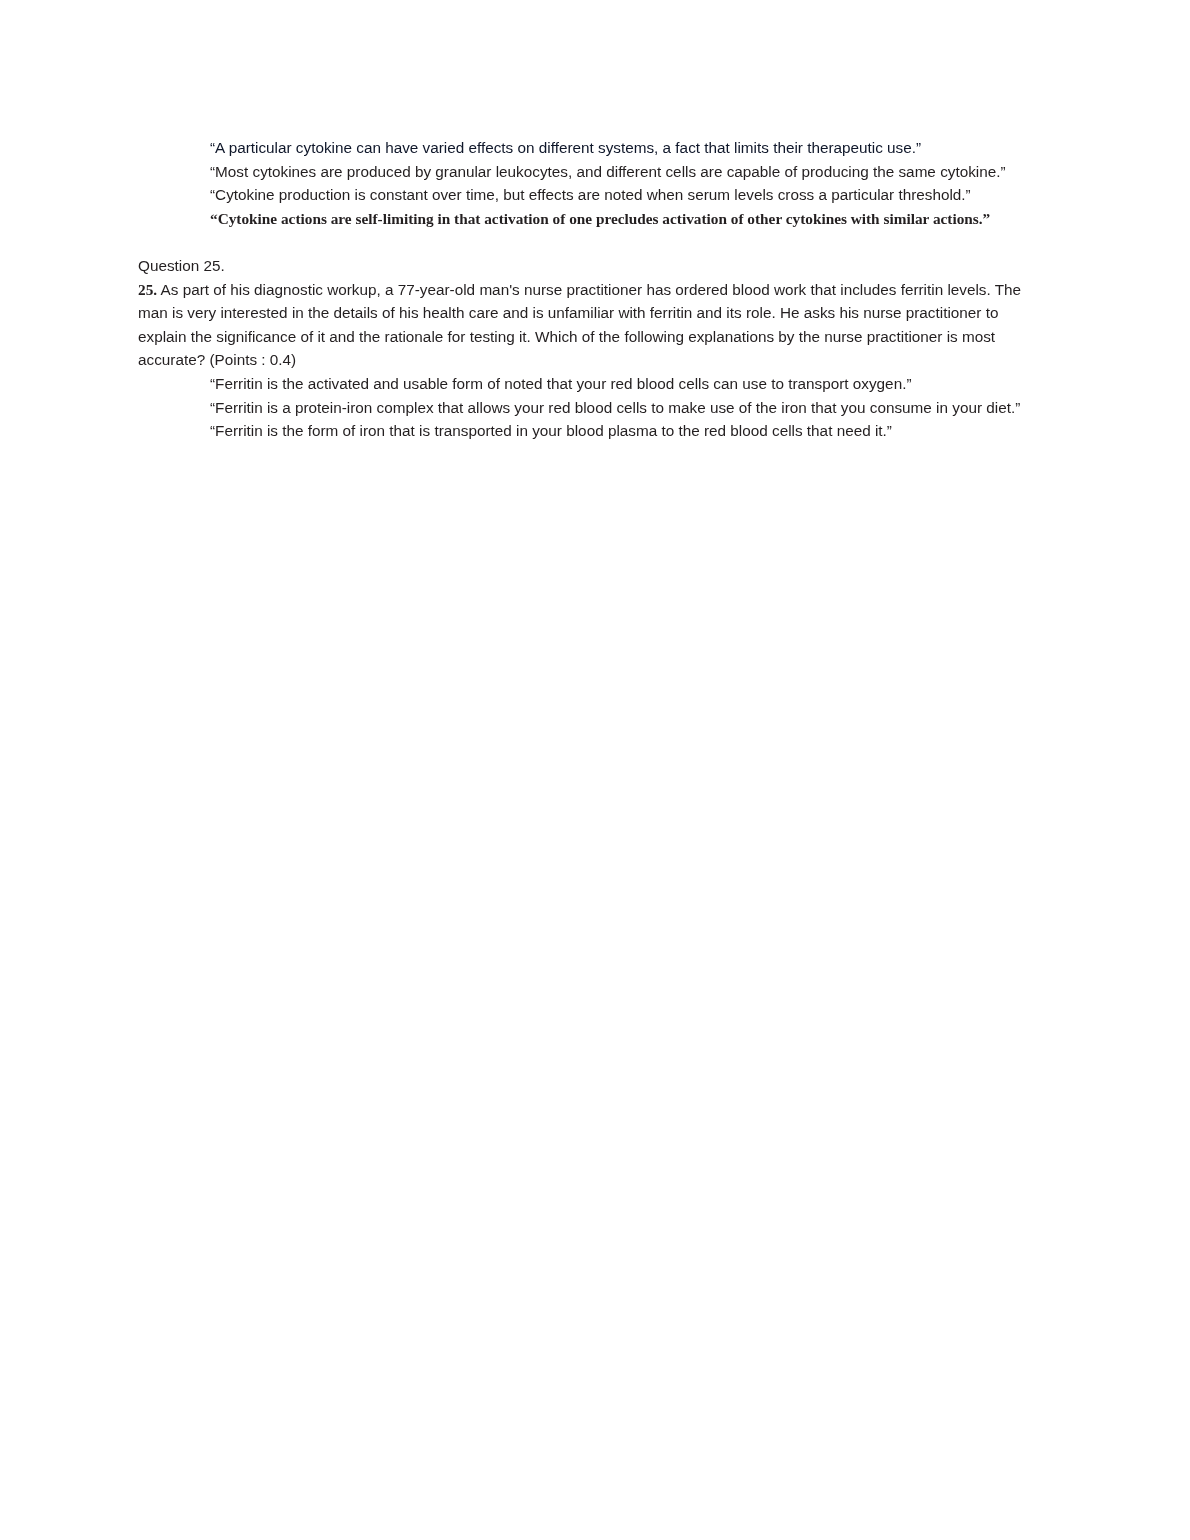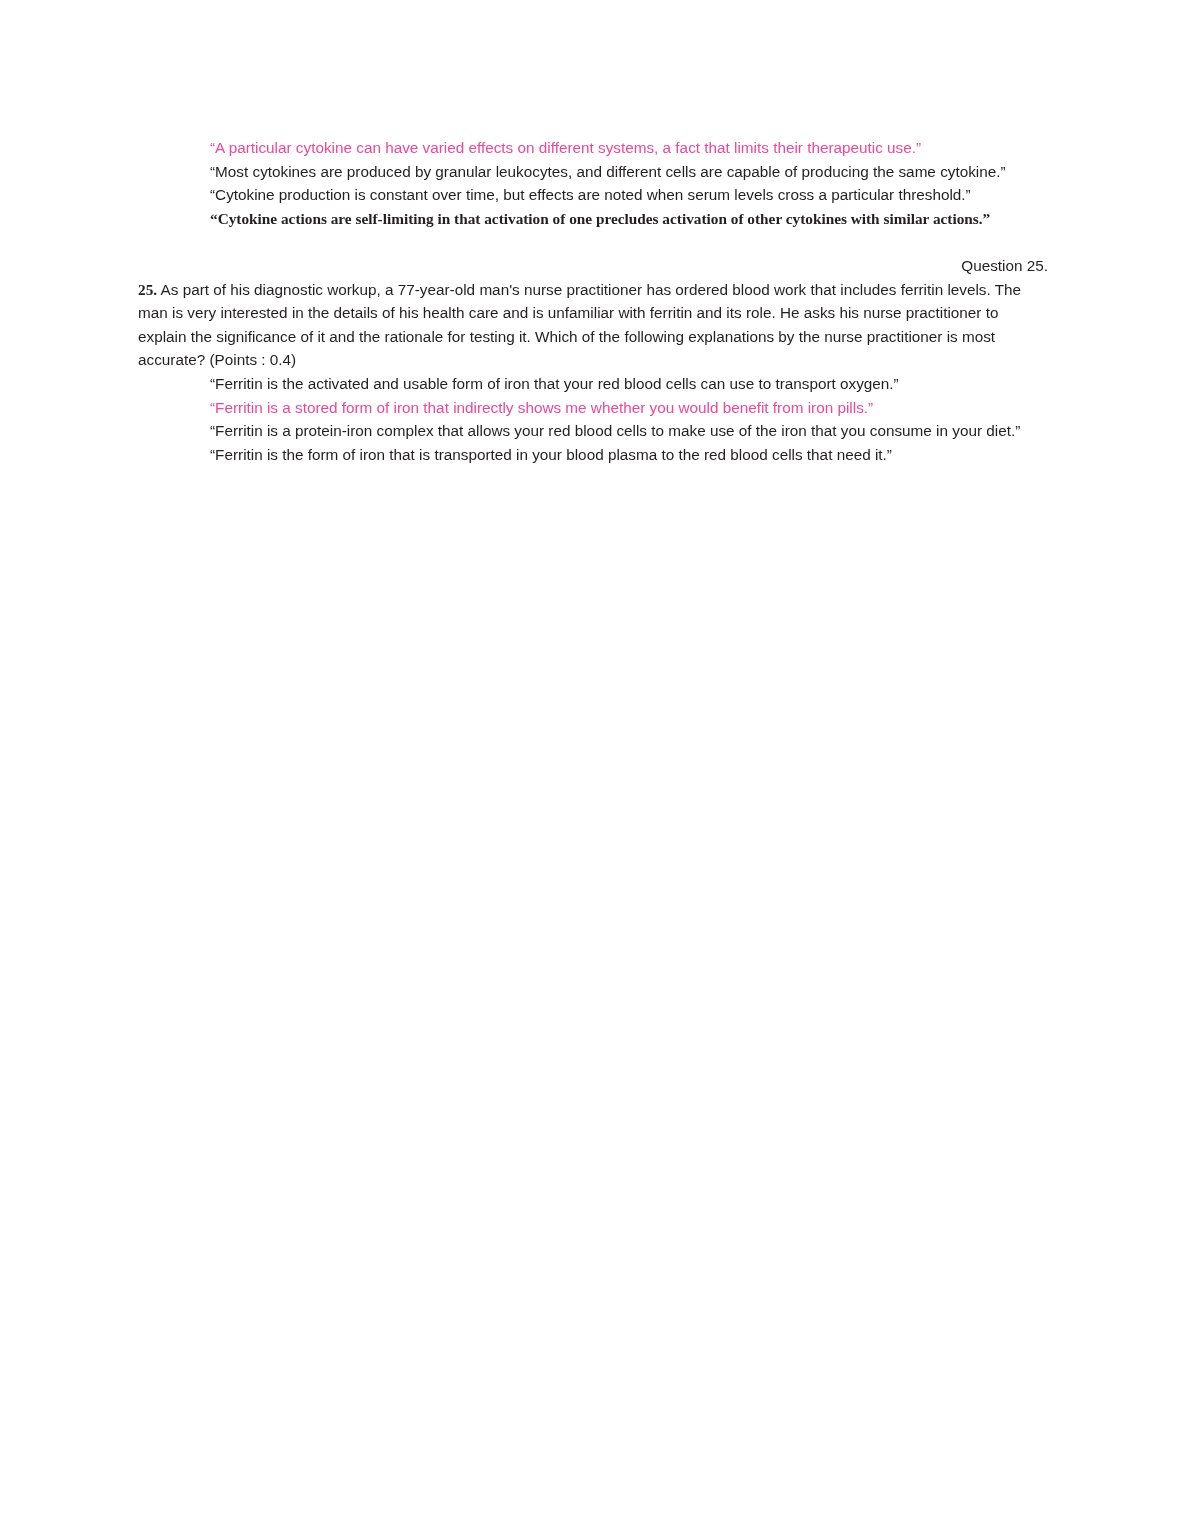--- a/index.html
+++ b/index.html
@@ -27,35 +27,34 @@
   }
   .para {
     font-size: 15.3px;
     line-height: 23.6px;
     margin: 0;
     text-align: left;
     text-indent: 72px;
     color: #231f20;
   }
   .para.red {
-    color: #ec4899;
+    color: #0f172a;
   }
   .para.bold {
     font-weight: bold;
     font-family: Liberation Serif, serif;
   }
   .spacer {
     height: 23.6px;
   }
   .qlabel {
     font-size: 15.3px;
     line-height: 23.6px;
     text-indent: 0;
     margin: 0;
-    text-align: right;
   }
   .qnum {
     font-weight: bold;
     font-family: Liberation Serif, serif;
   }
   .stem {
     font-size: 15.3px;
     line-height: 23.6px;
     text-indent: 0;
     margin: 0;
@@ -71,19 +70,18 @@
     <p class="para">“Most cytokines are produced by granular leukocytes, and different cells are capable of producing the same cytokine.”</p>
     <p class="para">“Cytokine production is constant over time, but effects are noted when serum levels cross a particular threshold.”</p>
     <p class="para bold">“Cytokine actions are self-limiting in that activation of one precludes activation of other cytokines with similar actions.”</p>
 
     <div class="spacer"></div>
 
     <p class="qlabel">Question 25.</p>
 
     <p class="stem"><span class="qnum">25.</span><span> As part of his diagnostic workup, a 77-year-old man's nurse practitioner has ordered blood work that includes ferritin levels. The man is very interested in the details of his health care and is unfamiliar with ferritin and its role. He asks his nurse practitioner to explain the significance of it and the rationale for testing it. Which of the following explanations by the nurse practitioner is most accurate? (Points : 0.4)</span></p>
 
-    <p class="para">“Ferritin is the activated and usable form of iron that your red blood cells can use to transport oxygen.”</p>
-    <p class="para red">“Ferritin is a stored form of iron that indirectly shows me whether you would benefit from iron pills.”</p>
+    <p class="para">“Ferritin is the activated and usable form of noted that your red blood cells can use to transport oxygen.”</p>
     <p class="para">“Ferritin is a protein-iron complex that allows your red blood cells to make use of the iron that you consume in your diet.”</p>
     <p class="para">“Ferritin is the form of iron that is transported in your blood plasma to the red blood cells that need it.”</p>
 
   </div>
 </div>
 
 </body></html>

